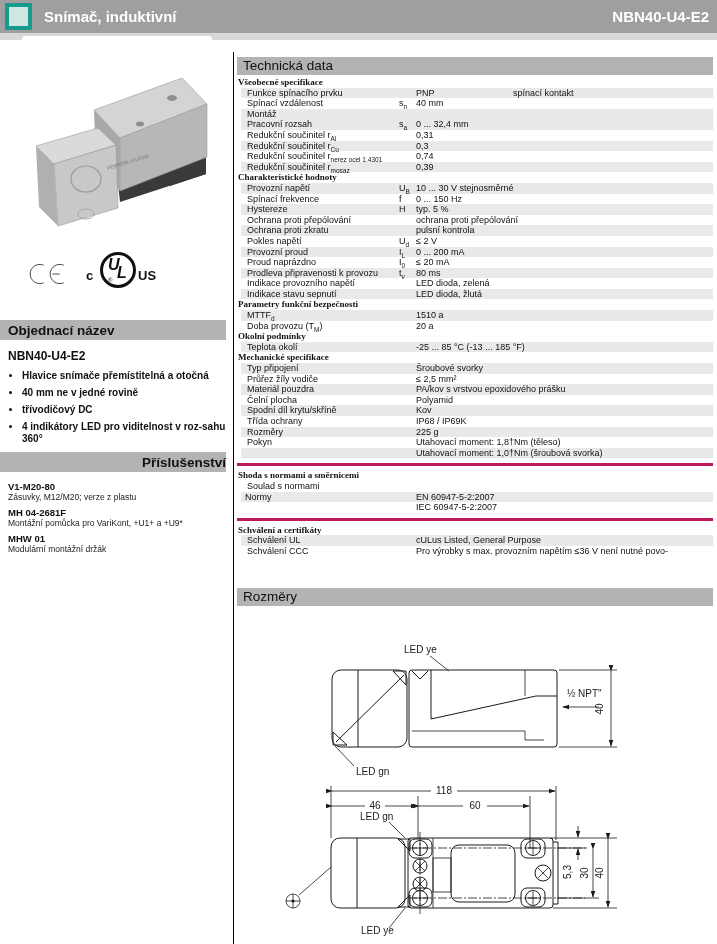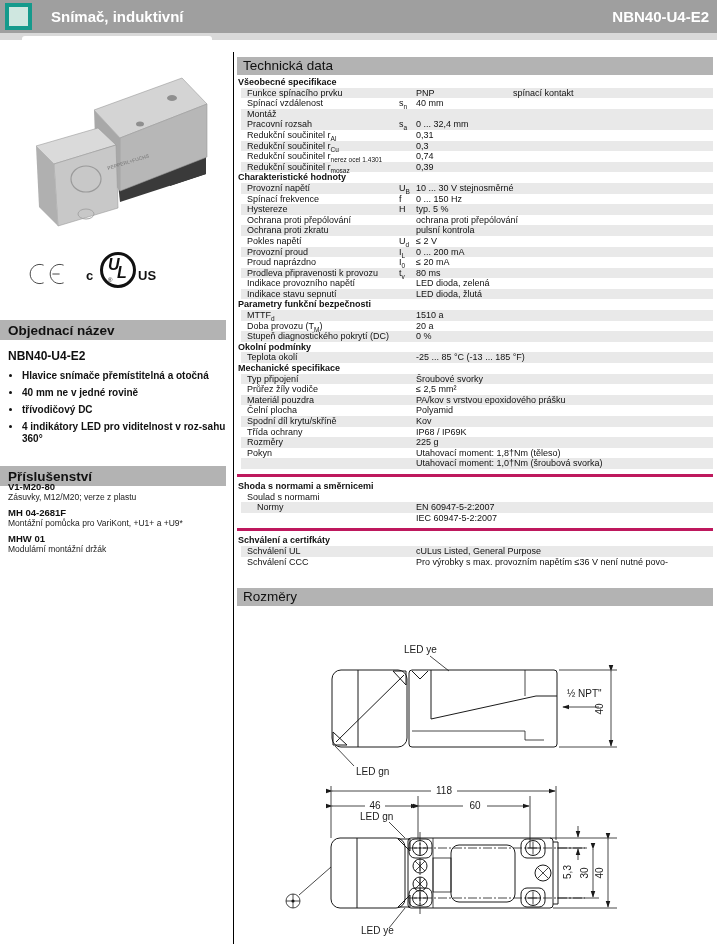--- a/index.html
+++ b/index.html
@@ -3,62 +3,62 @@
 <meta charset="utf-8">
 <style>
   html,body{margin:0;padding:0;}
   body{
     width:717px;height:944px;position:relative;background:#fff;
     font-family:"Liberation Sans",sans-serif;color:#111;overflow:hidden;
   }
   
   .hdr{position:absolute;top:0;left:0;width:717px;height:33px;background:#9f9f9f;display:flex;align-items:center;}
   .logo-box{width:27px;height:27px;margin-left:5px;background:#cfe7e0;border:4px solid #159a8c;box-sizing:border-box;}
-  .hdr-title{color:#fff;font-weight:bold;font-size:15px;margin-left:19px;}
+  .hdr-title{color:#fff;font-weight:bold;font-size:15px;margin-left:12px;}
   .hdr-prod{margin-left:auto;margin-right:8px;color:#fff;font-weight:bold;font-size:15px;}
   .substrip{position:absolute;top:33px;left:0;width:717px;height:7px;background:#d9d9d9;}
   .subtab{position:absolute;top:36px;left:22px;width:190px;height:5px;background:#fff;border-radius:3px 3px 0 0;}
 
   
   .aside{position:absolute;top:40px;left:0;width:233px;height:904px;}
   .photo{position:absolute;top:18px;left:20px;}
   .ce-mark{position:absolute;top:220px;left:26px;}
   .ul-mark{position:absolute;top:212px;left:86px;width:66px;height:42px;}
   .ul-circle{position:absolute;left:14px;top:0;width:36px;height:36px;border:3px solid #111;border-radius:50%;box-sizing:border-box;}
   .ul-u{position:absolute;left:5px;top:1px;font-weight:bold;font-size:16px;font-style:italic;}
   .ul-l{position:absolute;left:14px;top:9px;font-weight:bold;font-size:16px;font-style:italic;}
   .ul-reg{position:absolute;left:5px;top:22px;font-size:6px;}
   .ul-c{position:absolute;left:0;top:16px;font-weight:bold;font-size:13px;}
   .ul-us{position:absolute;left:52px;top:16px;font-weight:bold;font-size:13px;}
 
   .side-bar{position:absolute;left:0;width:226px;height:20px;background:#b3b3b3;font-weight:bold;font-size:13.5px;padding:3px 0 0 8px;box-sizing:border-box;}
   .bar-order{top:280px;}
-  .bar-acc{top:426px;}
+  .bar-acc{top:412px;text-align:right;}
   .order-code{position:absolute;top:309px;left:8px;font-weight:bold;font-size:12px;}
   .features{position:absolute;top:330px;left:8px;width:216px;margin:0;padding:0 0 0 14px;font-weight:bold;font-size:10px;line-height:12px;}
   .features li{margin-bottom:5px;}
   .acc-list{position:absolute;top:436px;left:8px;width:216px;}
   .acc-code{font-weight:bold;font-size:9.5px;margin-top:5px;}
   .acc-desc{font-size:8.5px;color:#222;}
 
   
   .vline{position:absolute;left:233px;top:52px;width:1px;height:892px;background:#000;}
 
   
   .main{position:absolute;left:237px;top:57px;width:476px;height:887px;}
   .main-bar{position:absolute;left:0;width:476px;height:18px;background:#b3b3b3;font-weight:normal;font-size:13.5px;padding:1px 0 0 6px;box-sizing:border-box;}
   .bar-tech{top:0;}
   .bar-dims{top:531px;}
   #tech-table{position:absolute;top:20px;left:0;width:476px;}
-  .sec-head{font-weight:bold;font-size:9px;line-height:10.6px;padding-left:1px;}
+  .sec-head{font-weight:bold;font-size:9px;line-height:10.6px;padding-left:1px;font-family:Liberation Serif, serif;}
   .sec-head.ruled{border-top:3px solid #be185d;margin-top:5px;padding-top:4px;}
   .row{display:flex;font-size:9px;line-height:10.6px;margin-left:4px;}
   .row.shaded{background:#e9e9e9;}
   .lbl{width:158px;padding-left:6px;box-sizing:border-box;flex-shrink:0;white-space:nowrap;}
-  .lbl.ind2{padding-left:16px;}
+  .lbl.ind2{padding-left:4px;}
   .sym{width:17px;flex-shrink:0;}
   .val{flex:1;white-space:nowrap;}
   .v1{display:inline-block;width:97px;}
   sub{font-size:6.5px;line-height:0;}
 
   .svg-side{position:absolute;top:551px;left:0;}
   .svg-top{position:absolute;top:725px;left:0;}
   .draw{stroke:#1a1a1a;stroke-width:1;fill:none;}
   .thin{stroke:#1a1a1a;stroke-width:0.8;fill:none;}
   .dash{stroke:#1a1a1a;stroke-width:0.8;fill:none;stroke-dasharray:9 2 2 2;}
@@ -237,25 +237,20 @@
       <div class="sec-head">Parametry funkční bezpečnosti</div>
       <div class="row shaded">
         <span class="lbl">MTTF<sub>d</sub></span>
         <span class="sym"></span>
         <span class="val">1510 a</span>
       </div>
       <div class="row">
         <span class="lbl">Doba provozu (T<sub>M</sub>)</span>
         <span class="sym"></span>
         <span class="val">20 a</span>
-      </div>
-      <div class="row shaded">
-        <span class="lbl">Stupeň diagnostického pokrytí (DC)</span>
-        <span class="sym"></span>
-        <span class="val">0 %</span>
       </div>
       <div class="sec-head">Okolní podmínky</div>
       <div class="row shaded">
         <span class="lbl">Teplota okolí</span>
         <span class="sym"></span>
         <span class="val">-25 ... 85 °C (-13 ... 185 °F)</span>
       </div>
       <div class="sec-head">Mechanické specifikace</div>
       <div class="row shaded">
         <span class="lbl">Typ připojení</span>

